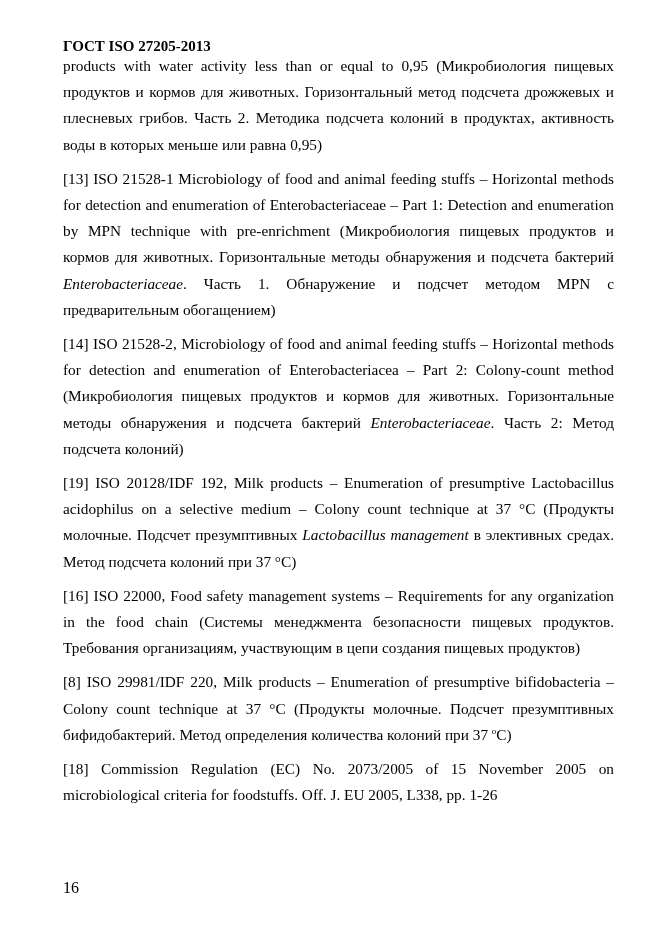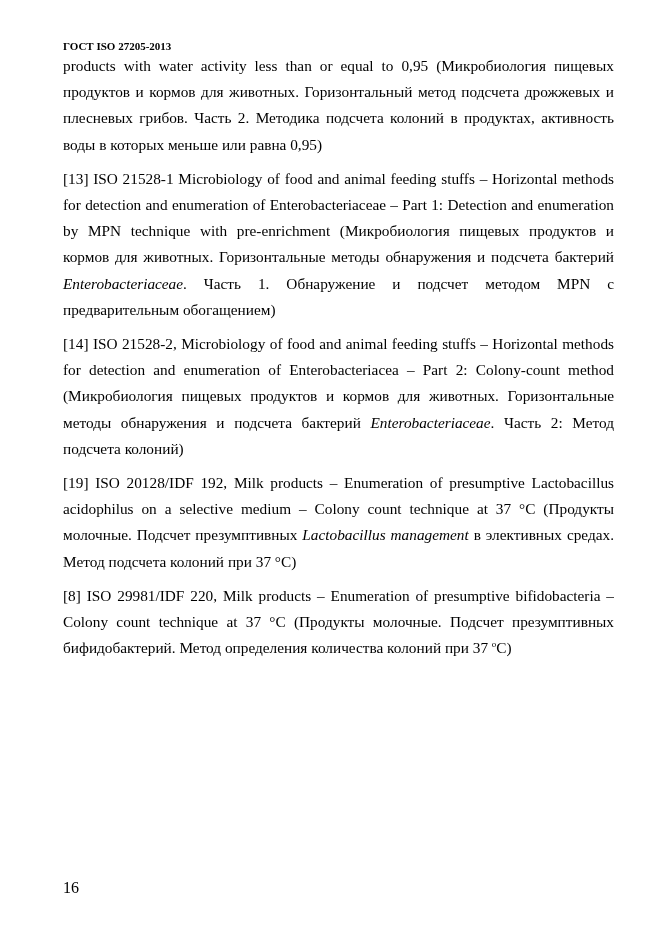--- a/index.html
+++ b/index.html
@@ -2,21 +2,21 @@
 <html><head>
 <meta charset="utf-8">
 <style>
   html, body { margin: 0; padding: 0; background: #ffffff; }
   body { width: 661px; height: 935px; position: relative; overflow: hidden; }
   .page {
     position: absolute; left: 63px; top: 37px; width: 551px;
     font-family: "Liberation Serif", "DejaVu Serif", serif;
     color: #000; font-size: 15.3px;
   }
-  .header { font-weight: bold; font-size: 11px; line-height: 18px; margin-bottom: 0; }
+  .header { font-weight: bold; font-size: 15px; line-height: 18px; margin-bottom: 0; }
   .para {
     line-height: 26.2px; text-align: justify; margin: 8px 0 1px 0;
     text-align-last: left;
   }
   .para.first { margin-top: -2px; }
   i { }
   .pagenum {
     position: absolute; left: 63px; top: 879px;
     font-family: "Liberation Serif", "DejaVu Serif", serif; font-size: 16px;
   }
@@ -25,17 +25,19 @@
 </head>
 <body>
 
 <div class="page">
   <div class="header">ГОСТ ISO 27205-2013</div>
   <p class="para first">products with water activity less than or equal to 0,95 (Микробиология пищевых продуктов и кормов для животных. Горизонтальный метод подсчета дрожжевых и плесневых грибов. Часть 2. Методика подсчета колоний в продуктах, активность воды в которых меньше или равна 0,95)</p>
   <div id="refs">
       <p class="para"><span>[13]</span><span> ISO 21528-1 Microbiology of food and animal feeding stuffs – Horizontal methods for detection and enumeration of Enterobacteriaceae – Part 1: Detection and enumeration by MPN technique with pre-enrichment (Микробиология пищевых продуктов и кормов для животных. Горизонтальные методы обнаружения и подсчета бактерий </span><i>Enterobacteriaceae</i><span>. Часть 1. Обнаружение и подсчет методом MPN с предварительным обогащением)</span></p>
       <p class="para"><span>[14]</span><span> ISO 21528-2, Microbiology of food and animal feeding stuffs – Horizontal methods for detection and enumeration of Enterobacteriacea – Part 2: Colony-count method (Микробиология пищевых продуктов и кормов для животных. Горизонтальные методы обнаружения и подсчета бактерий </span><i>Enterobacteriaceae</i><span>. Часть 2: Метод подсчета колоний)</span></p>
       <p class="para"><span>[19]</span><span>  ISO 20128/IDF 192, Milk products – Enumeration of presumptive Lactobacillus acidophilus on a selective medium – Colony count technique at 37 °C (Продукты молочные. Подсчет презумптивных </span><i>Lactobacillus management</i><span> в элективных средах. Метод подсчета колоний при 37 °C)</span></p>
+      <p class="para"><span>[16]</span><span> ISO 22000, Food safety management systems – Requirements for any organization in the food chain (Системы менеджмента безопасности пищевых продуктов. Требования организациям, участвующим в цепи создания пищевых продуктов)</span></p>
       <p class="para"><span>[8]</span><span> ISO 29981/IDF 220, Milk products – Enumeration of presumptive bifidobacteria – Colony count technique at 37 °C (Продукты молочные. Подсчет презумптивных бифидобактерий. Метод определения количества колоний при 37 </span><sup>o</sup><span>C)</span></p>
+      <p class="para"><span>[18]</span><span> Commission Regulation (EC) No. 2073/2005 of 15 November 2005 on microbiological criteria for foodstuffs. Off. J. EU 2005, L338, pp. 1-26</span></p>
     </div>
 </div>
 
 <div class="pagenum">16</div>
 
 </body></html>

